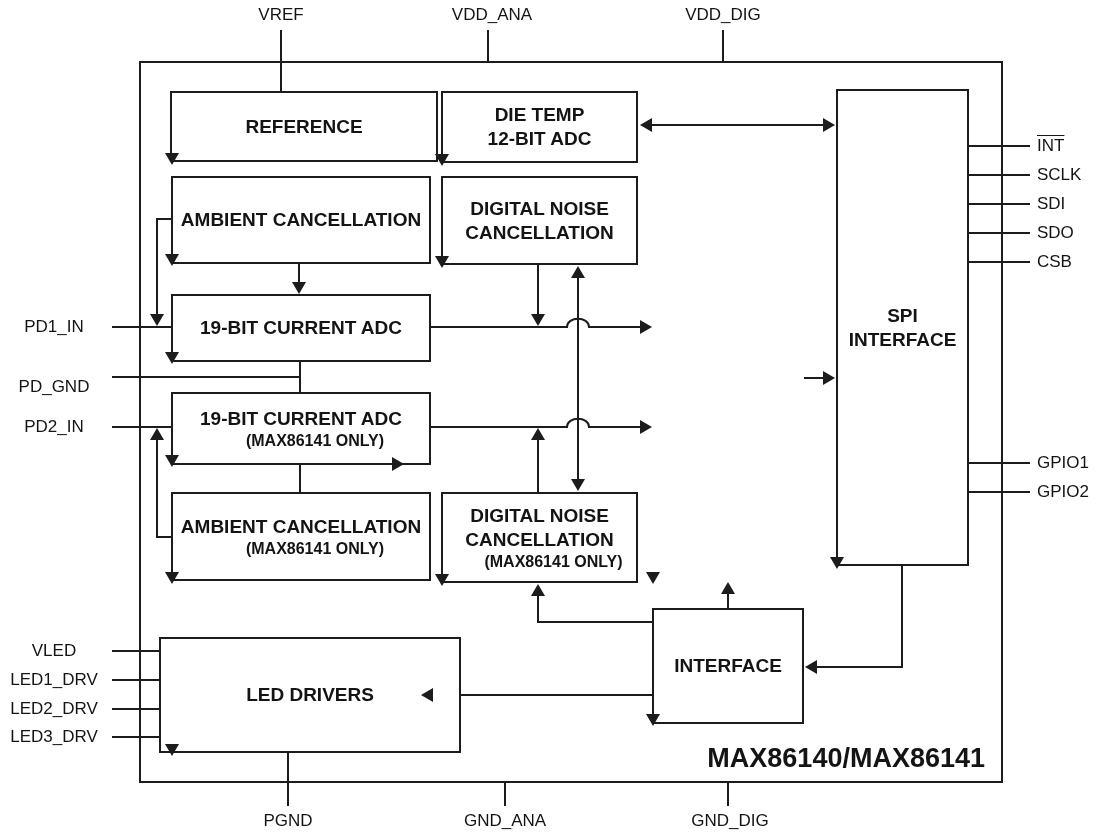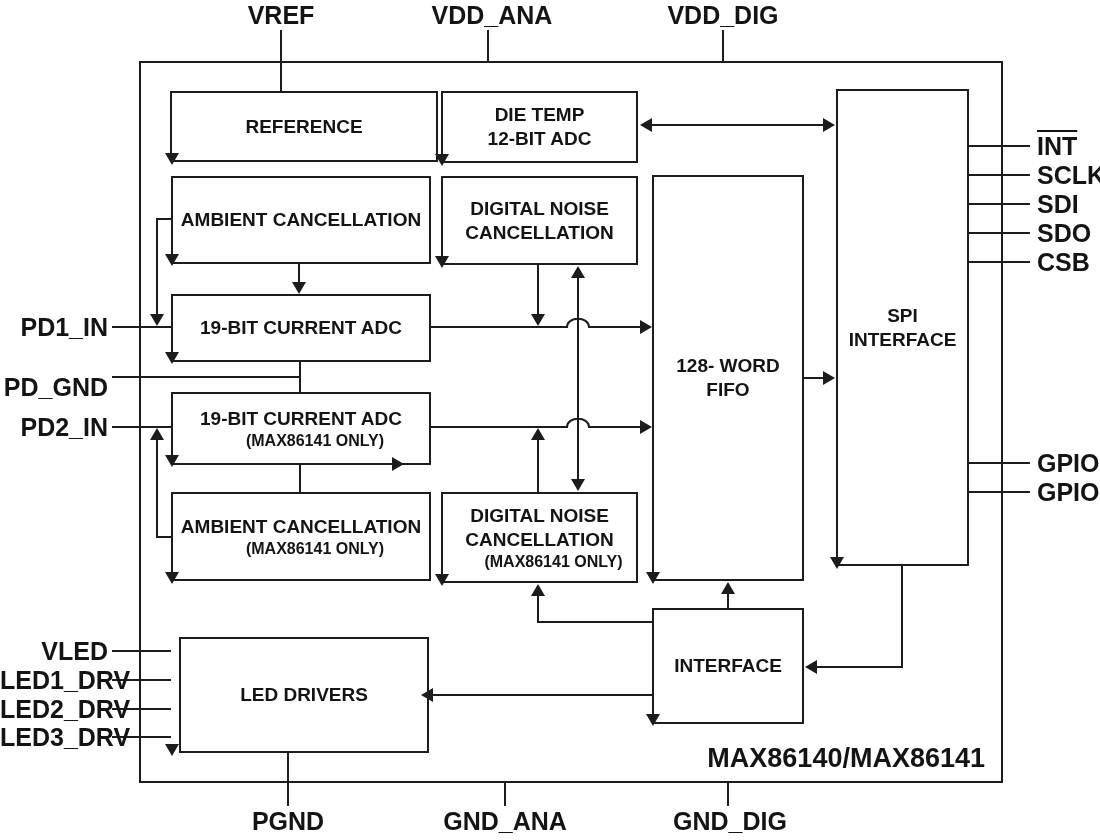--- a/index.html
+++ b/index.html
@@ -3,22 +3,22 @@
 <meta charset="utf-8">
 <style>
   html,body{margin:0;padding:0;background:#fff;}
   .canvas{position:relative;width:1100px;height:840px;background:#fff;overflow:hidden;
           font-family:"Liberation Sans",sans-serif;color:#141414;}
   .layer{position:absolute;left:0;top:0;pointer-events:none;}
   .block{position:absolute;box-sizing:border-box;border:2px solid #1c1c1c;background:#fff;
          display:flex;flex-direction:column;align-items:center;justify-content:center;
          text-align:center;font-weight:700;font-size:19px;line-height:1.26;letter-spacing:0;}
   .block .sub{font-size:16px;line-height:1.2;margin-left:28px;}
-  .pin{position:absolute;font-weight:700;font-size:25px;height:22px;line-height:22px;white-space:nowrap;}
-  .pin-l{left:0;width:108px;text-align:right;}
+  .pin{position:absolute;font-weight:400;font-size:17px;height:22px;line-height:22px;white-space:nowrap;}
+  .pin-l{left:0;width:108px;text-align:center;}
   .pin-r{left:1037px;width:120px;text-align:left;}
   .pin-t{top:4px;transform:translateX(-50%);text-align:center;}
   .pin-b{top:810px;transform:translateX(-50%);text-align:center;}
   .pin-ovl{text-decoration:overline;}
   .part-label{position:absolute;top:743px;right:115px;font-weight:700;font-size:27px;}
   svg path, svg rect{fill:none;stroke:#1c1c1c;stroke-width:2;}
   svg polygon{fill:#1c1c1c;stroke:none;}
 </style>
 </head>
 <body>
@@ -98,32 +98,28 @@
   </div>
   <div class="block" style="left:171px;top:492px;width:260px;height:89px">
     <span>AMBIENT CANCELLATION</span>
     <span class="sub">(MAX86141 ONLY)</span>
   </div>
   <div class="block" style="left:441px;top:492px;width:197px;height:91px">
     <span>DIGITAL NOISE</span>
     <span>CANCELLATION</span>
     <span class="sub">(MAX86141 ONLY)</span>
   </div>
-  <div class="block" style="left:652px;top:175px;width:152px;height:406px">
-    <span>128- WORD</span>
-    <span>FIFO</span>
-  </div>
   <div class="block" style="left:836px;top:89px;width:133px;height:477px">
     <span>SPI</span>
     <span>INTERFACE</span>
   </div>
   <div class="block" style="left:652px;top:608px;width:152px;height:116px">
     <span>INTERFACE</span>
   </div>
-  <div class="block" style="left:179px;top:637px;width:250px;height:116px">
+  <div class="block" style="left:159px;top:637px;width:302px;height:116px">
     <span>LED DRIVERS</span>
   </div>
 
   <svg class="layer" width="1100" height="840">
     <g>
       <polygon points="165,153 179,153 172,165"></polygon>
       <polygon points="435,154 449,154 442,166"></polygon>
       <polygon points="165,254 179,254 172,266"></polygon>
       <polygon points="435,256 449,256 442,268"></polygon>
       <polygon points="165,352 179,352 172,364"></polygon>

